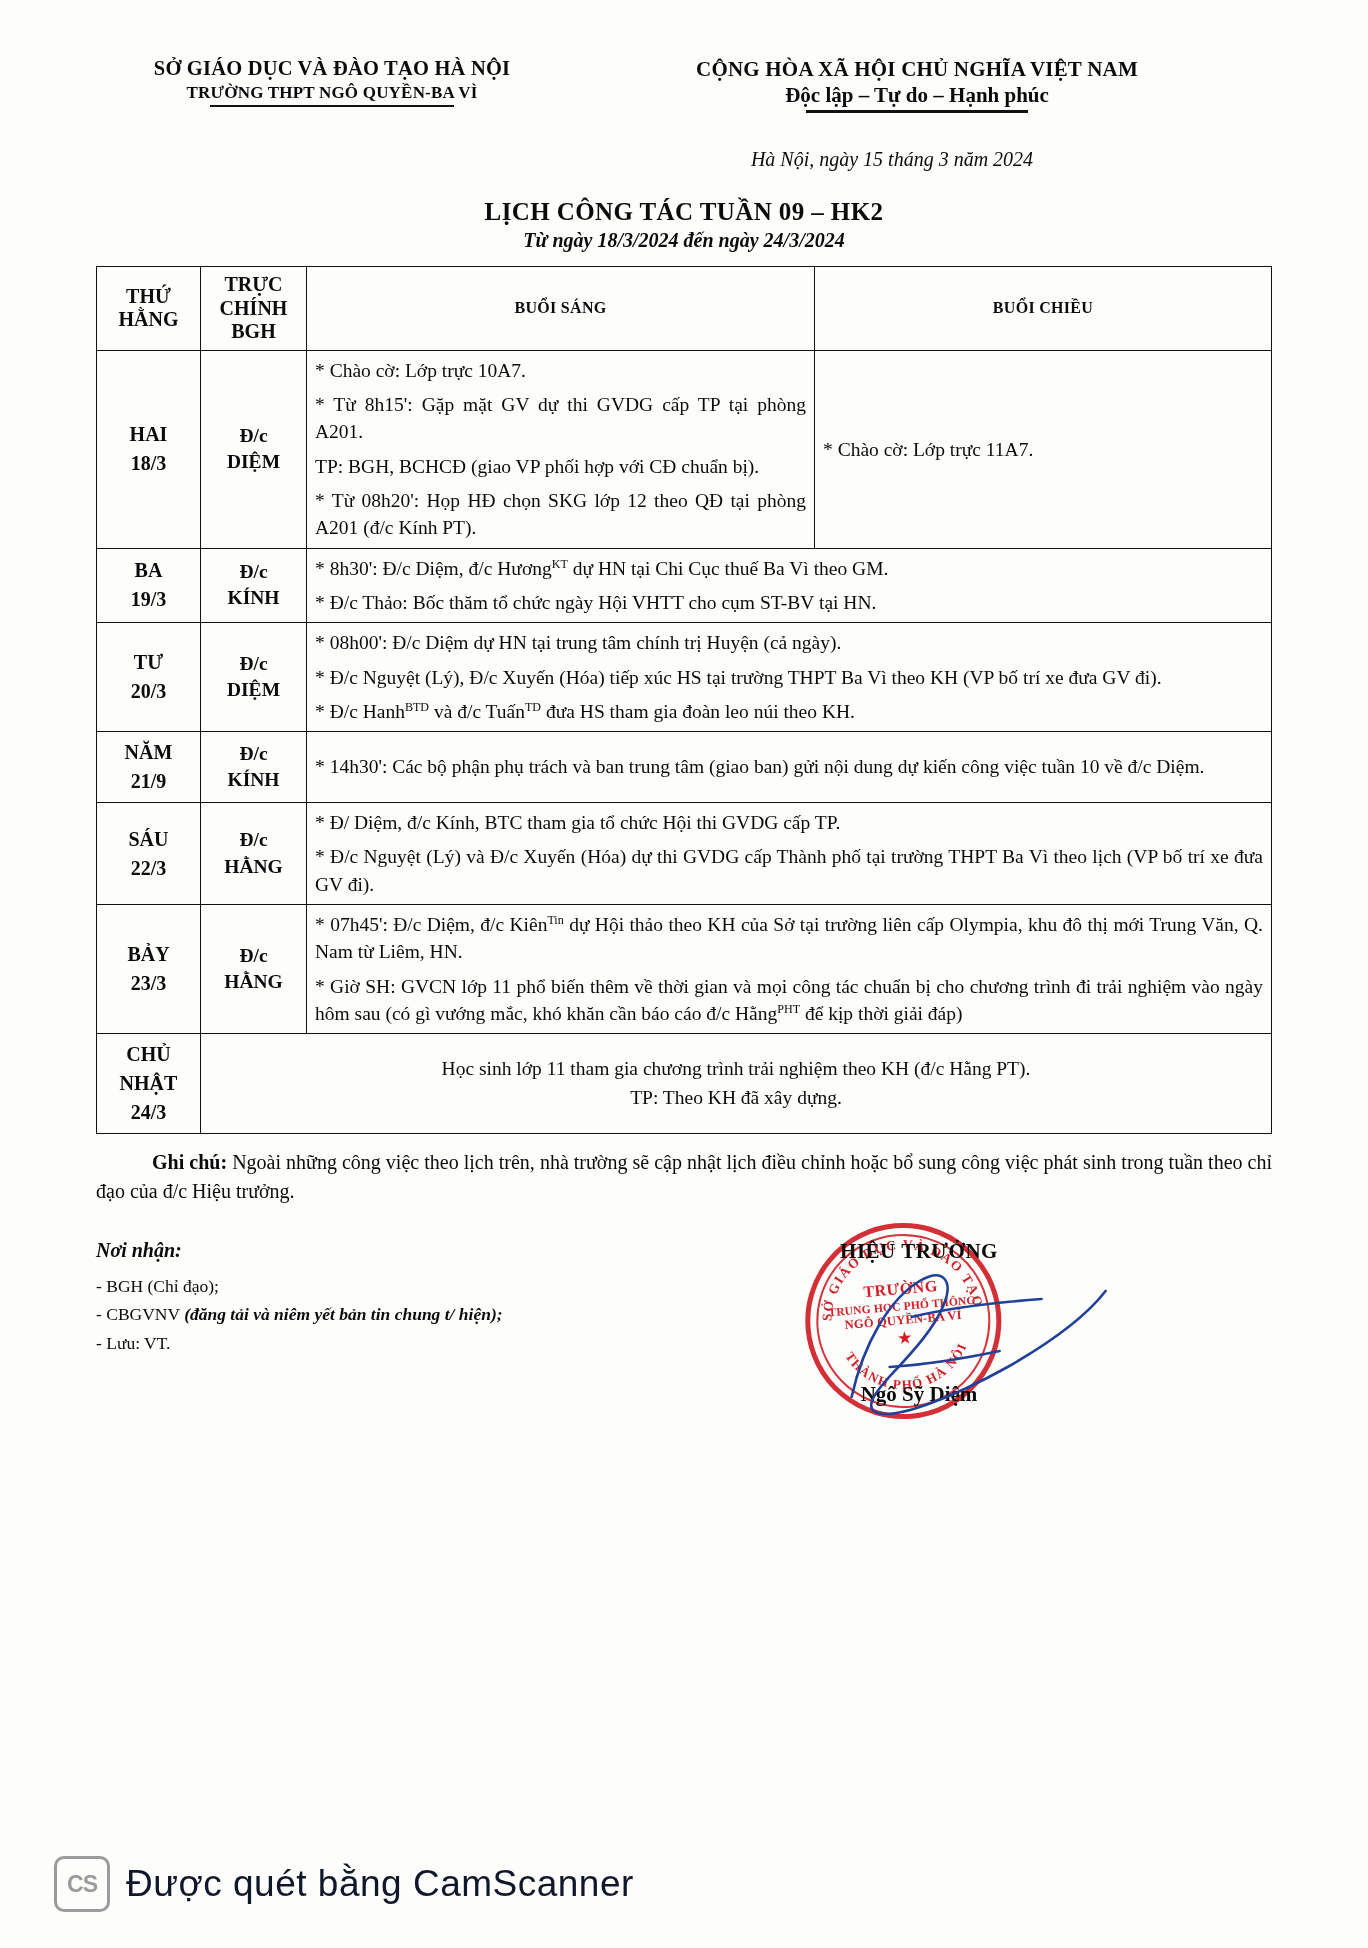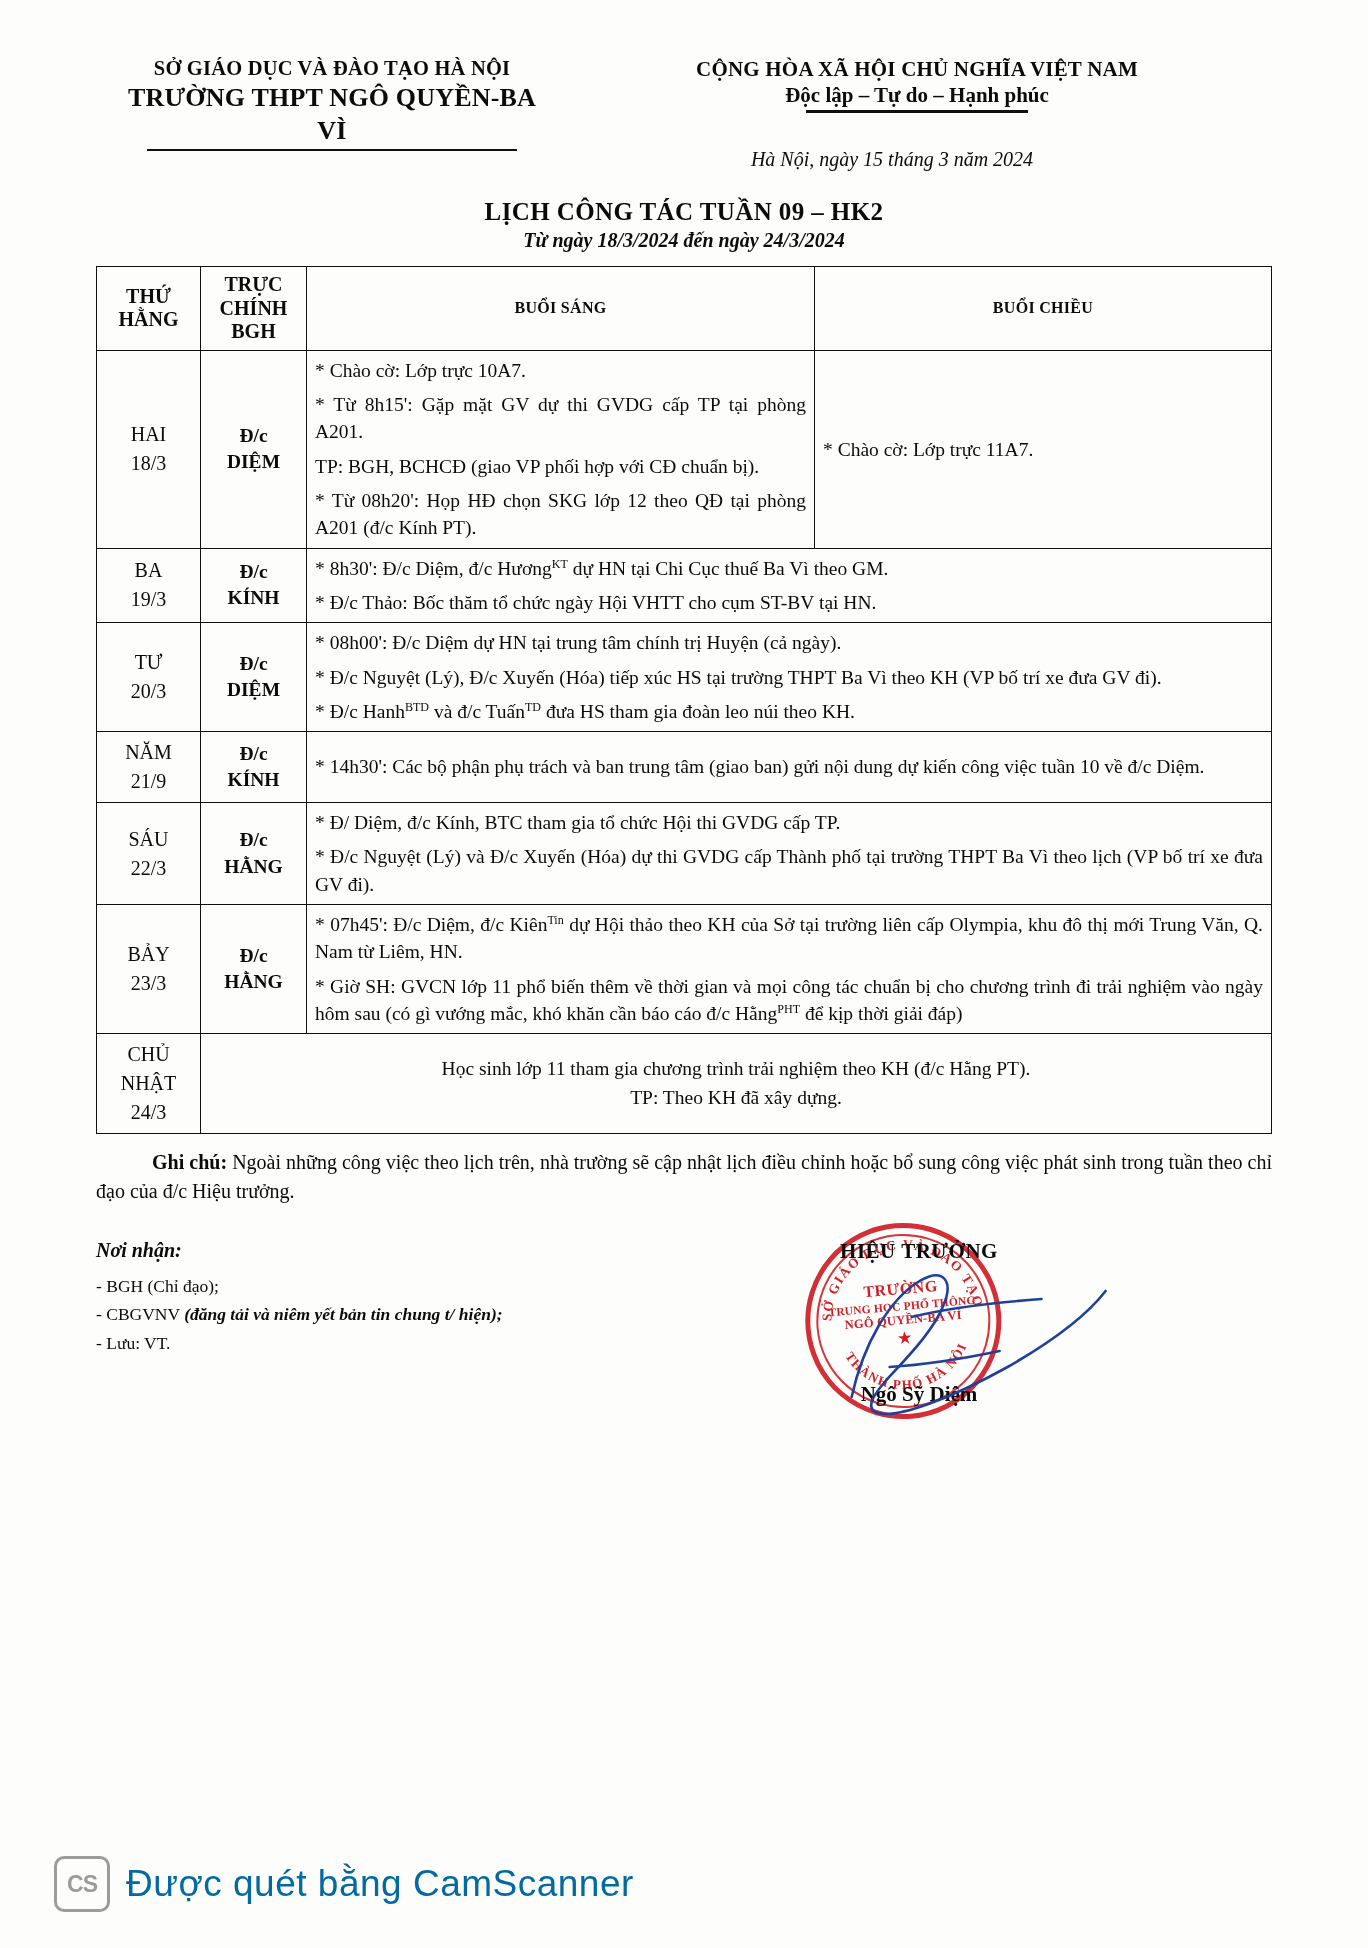--- a/index.html
+++ b/index.html
@@ -35,21 +35,21 @@
     flex: 1;
     text-align: center;
     line-height: 1.26;
   }
   .hdr-line1 {
     font-size: 20.5px;
     font-weight: bold;
     letter-spacing: 0.2px;
   }
   .hdr-line2 {
-    font-size: 26px;
+    font-size: 17px;
     font-weight: bold;
     letter-spacing: 0.2px;
     display: inline-block;
     position: relative;
     padding-bottom: 4px;
   }
   .underline-short::after {
     content: "";
     position: absolute;
     left: 8%;
@@ -119,21 +119,21 @@
     text-align: center;
     font-weight: bold;
     font-size: 20px;
     line-height: 1.18;
     padding: 10px 4px;
   }
   th.hcell.big { font-size: 16px; letter-spacing: 0.3px; }
 
   td.daycell {
     text-align: center;
-    font-weight: normal;
+    font-weight: bold;
     font-size: 20px;
     line-height: 1.45;
   }
   td.bghcell {
     text-align: center;
     font-weight: bold;
     font-size: 19.5px;
     line-height: 1.35;
   }
   td.content {
@@ -277,21 +277,21 @@
     color: #9b9b9b;
     font-family: "Liberation Sans", sans-serif;
     font-weight: bold;
     font-size: 23px;
     display: flex;
     align-items: center;
     justify-content: center;
     letter-spacing: -1px;
   }
   .cs-text {
-    color: #0369a1;
+    color: #0f172a;
     font-family: "Liberation Sans", sans-serif;
     font-size: 37px;
     letter-spacing: 0.5px;
   }
 </style>
 </head>
 <body>
 
 <div class="page">
 

